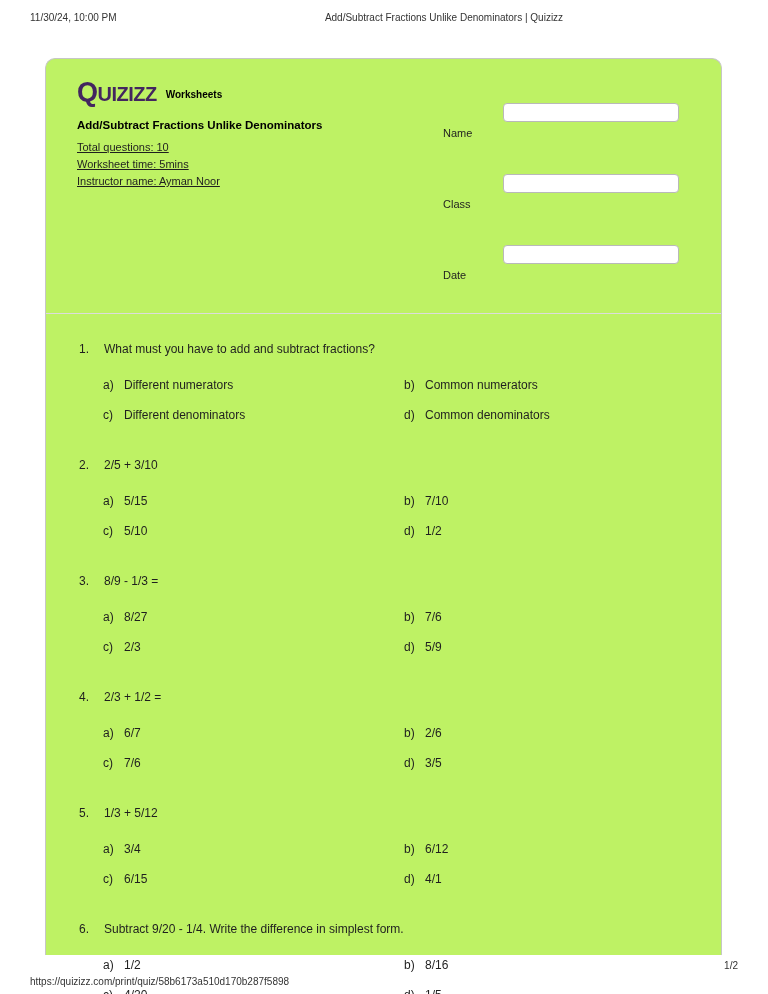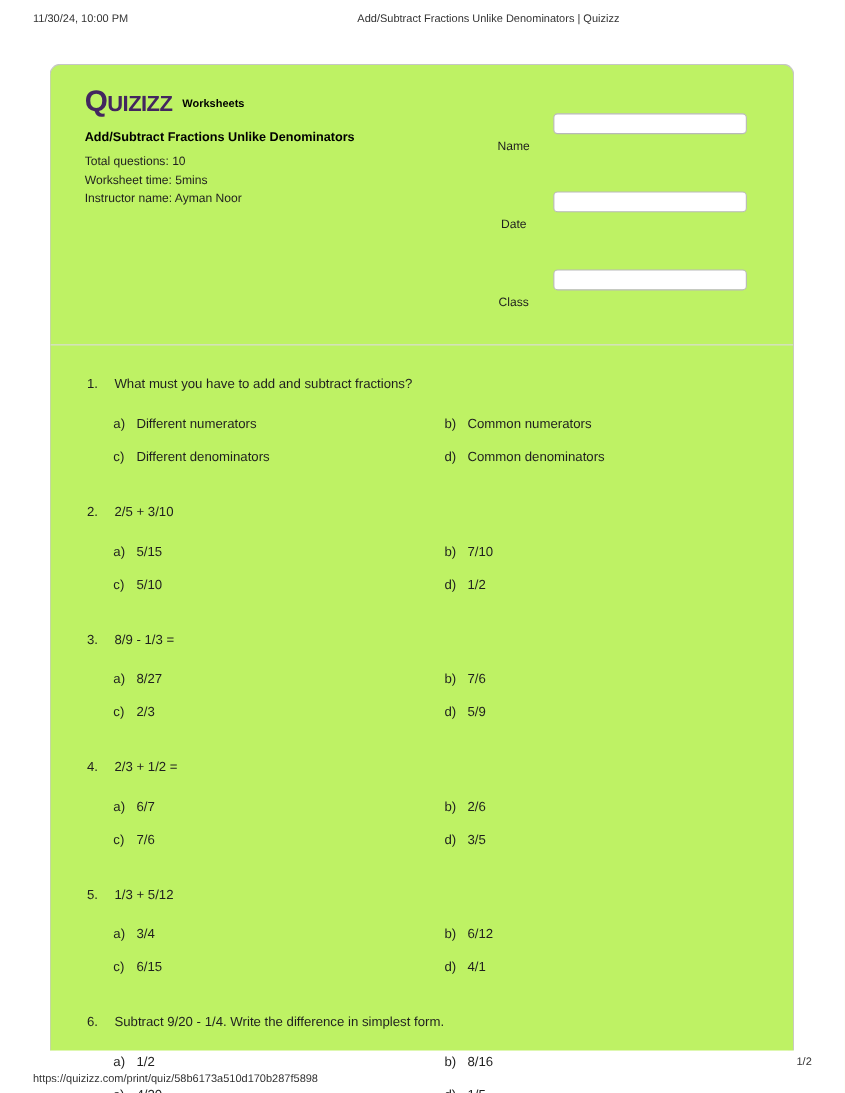--- a/index.html
+++ b/index.html
@@ -40,25 +40,25 @@
   .logo { font-weight: bold; letter-spacing: -0.5px; position: relative; line-height: 1; white-space: nowrap; }
   .logo-q { font-size: 27px; position: relative; }
   .logo-q::after {
     content: ""; position: absolute; left: 2px; bottom: 1px;
     width: 5px; height: 5px; border-radius: 50%; background: inherit;
   }
   .logo-rest { font-size: 20px; letter-spacing: -0.5px; }
   .product-label { font-size: 10px; font-weight: bold; color: #000; padding-top: 4px; }
 
   .ws-title { font-size: 11.5px; font-weight: bold; color: #000; margin-top: 13px; }
-  .ws-meta { font-size: 11px; margin-top: 8px; line-height: 17px; }
+  .ws-meta { font-size: 11px; margin-top: 8px; line-height: 17px; text-decoration: underline; }
 
   .fields { width: 248px; padding-top: 7px; }
   .field-row { display: flex; align-items: center; margin-bottom: 18px; }
-  .field-label { width: 60px; text-align: center; font-size: 11px; padding-right: 12px; color: #1f1f1f; margin-top: 41px; }
+  .field-label { width: 60px; text-align: left; font-size: 11px; padding-right: 12px; color: #1f1f1f; margin-top: 41px; }
   .field-input {
     width: 176px; height: 19px;
     border: 1px solid #b9b9b9; border-radius: 4px;
     background: #fff; outline: none;
     font-size: 11px; font-family: "Liberation Sans", sans-serif;
     padding: 0 5px;
   }
 
   
   .questions { padding: 28px 30px 0 33px; }
@@ -102,25 +102,25 @@
         <div>Instructor name: Ayman Noor</div>
       </div>
     </div>
 
     <div class="fields">
       <div class="field-row">
         <span class="field-label">Name</span>
         <input class="field-input" type="text" value="" style="">
       </div>
       <div class="field-row">
+        <span class="field-label">Class</span>
+        <input class="field-input" type="text" value="" style="">
+      </div>
+      <div class="field-row">
         <span class="field-label">Date</span>
-        <input class="field-input" type="text" value="" style="">
-      </div>
-      <div class="field-row">
-        <span class="field-label">Class</span>
         <input class="field-input" type="text" value="" style="">
       </div>
     </div>
   </div>
 
   <div class="questions" id="questions-root">
   <div class="question">
     <div class="q-line">
       <span class="q-num">1.</span>
       <span class="q-text">What must you have to add and subtract fractions?</span>

